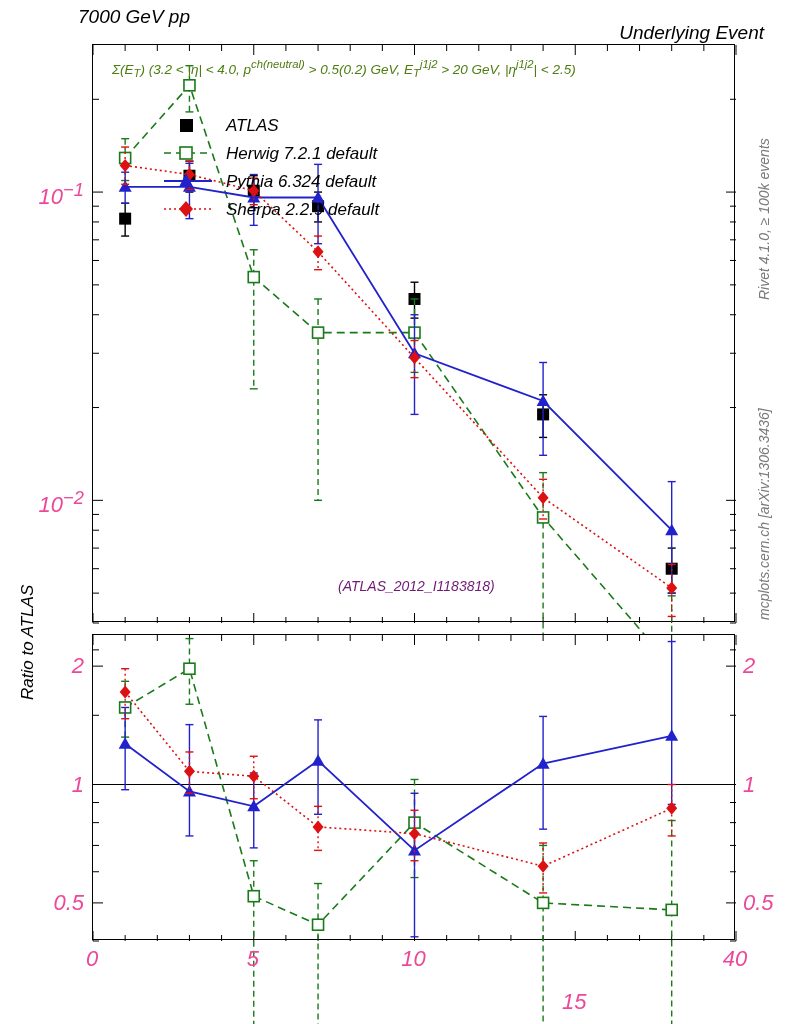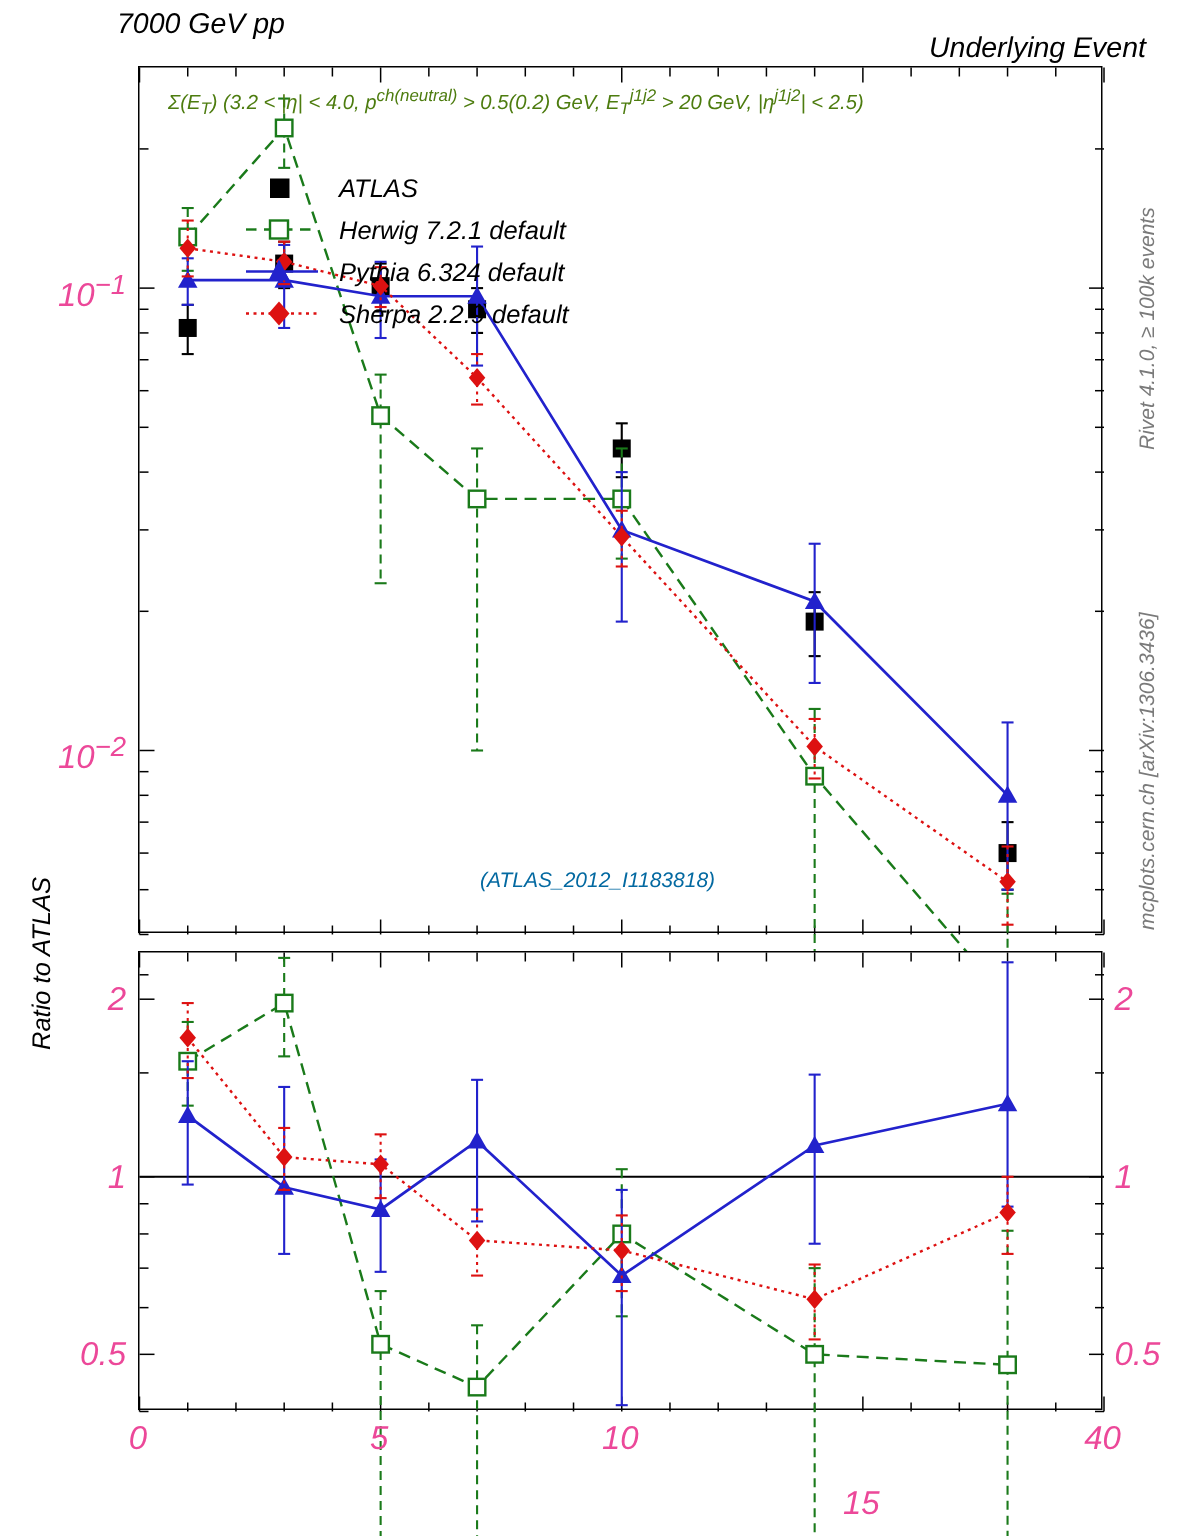--- a/index.html
+++ b/index.html
@@ -51,22 +51,22 @@
   }
 
   
   #legend { position:absolute; left:162px; top:108px; }
   .leg-row { display:flex; align-items:flex-end; height:28px; }
   .leg-mark { width:56px; height:22px; position:relative; margin-right:8px; }
   .leg-label { font-size:17px; color:#000; white-space:nowrap; }
 
   
   #watermark {
-    position:absolute; left:320px; top:578px;
-    font-size:14px; color:#0369a1; white-space:nowrap;
+    position:absolute; left:338px; top:578px;
+    font-size:14px; color:#701a75; white-space:nowrap;
   }
 
   
   #ratio-ylabel {
     position:absolute; left:18px; top:700px;
     transform-origin:0 0; transform:rotate(-90deg);
     font-size:17px; white-space:nowrap;
   }
 </style>
 </head>

